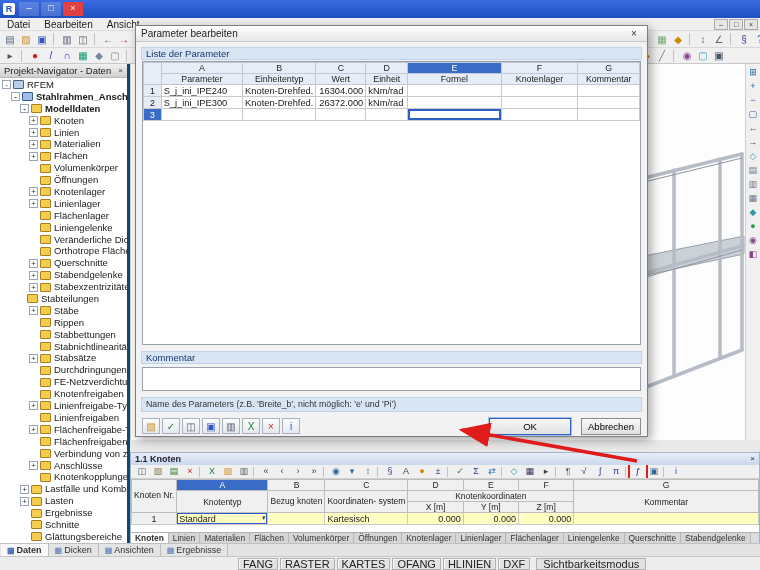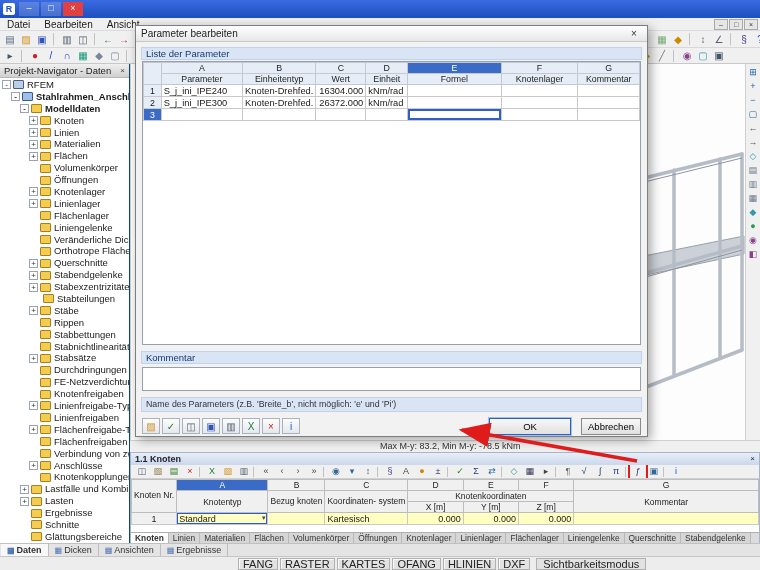--- a/index.html
+++ b/index.html
@@ -20,21 +20,21 @@
 .mdi{margin-left:auto;display:flex;gap:1px;padding-right:2px}
 .mdibtn{width:14px;height:11px;border:1px solid #aaa;background:#e6e6e6;font-size:7px;line-height:9px;text-align:center;color:#333}
 
 
 #tb1{position:absolute;top:31px;left:0;right:0;height:17px;background:#f0f0f0;border-bottom:1px solid #d8d8d8;display:flex;align-items:center;padding:0 2px;overflow:hidden}
 #tb2{position:absolute;top:48px;left:0;right:0;height:16px;background:#f0f0f0;border-bottom:1px solid #c8c8c8;display:flex;align-items:center;padding:0 2px;overflow:hidden}
 .ticon{width:16px;height:15px;font-size:10px;line-height:15px;text-align:center;flex:0 0 auto}
 .tsep{width:6px;height:12px;border-left:1px solid #c2c2c2;margin-left:3px;flex:0 0 auto}
 
 
-#navigator{position:absolute;left:0;top:64px;width:130px;height:479px;background:#fff;border-right:1px solid #0c4a6e;display:flex;flex-direction:column}
+#navigator{position:absolute;left:0;top:64px;width:130px;height:479px;background:#fff;border-right:3px solid #0c4a6e;display:flex;flex-direction:column}
 #navheader{height:14px;background:linear-gradient(#f0f0f0,#d0d0d0);border-bottom:1px solid #b8b8b8;font-size:9.5px;line-height:14px;padding:0 4px;color:#222;display:flex;flex:0 0 auto}
 #navheader .x{margin-left:auto;font-size:8px;color:#444}
 #tree{flex:1;overflow:hidden;padding-top:1px}
 .tree-row{height:11.9px;line-height:11.9px;display:flex;align-items:center;white-space:nowrap;font-size:9.5px}
 .tree-row.bold{font-weight:bold}
 .exp{width:9px;height:9px;flex:0 0 9px;border:1px solid #9aa4b8;background:#fff;font-size:8px;line-height:7px;text-align:center;color:#333;margin-right:2px}
 .expsp{width:11px;flex:0 0 11px}
 .tico{width:11px;height:9px;flex:0 0 11px;margin-right:3px;background:#f4cd4e;border:1px solid #a87e20;border-radius:1px}
 .tico.pc{background:#b9cfe8;border-color:#4a6080}
 .tico.model{background:#9fc0e8;border-color:#3a5a90}
@@ -264,23 +264,20 @@
       <span class="ricon" style="color: rgb(85, 85, 102);">→</span>
       <span class="ricon" style="color: rgb(51, 153, 170);">◇</span>
       <span class="ricon" style="color: rgb(102, 119, 136);">▤</span>
       <span class="ricon" style="color: rgb(102, 119, 136);">▥</span>
       <span class="ricon" style="color: rgb(102, 119, 136);">▦</span>
       <span class="ricon" style="color: rgb(51, 153, 170);">◆</span>
       <span class="ricon" style="color: rgb(42, 157, 74);">●</span>
       <span class="ricon" style="color: rgb(136, 68, 136);">◉</span>
       <span class="ricon" style="color: rgb(136, 68, 136);">◧</span>
     </div>
-  <div id="viewstrip">
-    <span>Max M-y: 83.2, Min M-y: -78.5 kNm</span>
-  </div>
 
   <div id="navigator">
     <div id="navheader">
       <span>Projekt-Navigator - Daten</span>
       <span class="x">×</span>
     </div>
     <div id="tree">
         <div class="tree-row" style="padding-left: 2px;">
           <span class="exp">-</span>
           <span class="tico pc"></span>
@@ -364,21 +361,21 @@
         <div class="tree-row" style="padding-left: 29px;">
           <span class="exp">+</span>
           <span class="tico folder"></span>
           <span class="tlabel">Stabendgelenke</span>
         </div>
         <div class="tree-row" style="padding-left: 29px;">
           <span class="exp">+</span>
           <span class="tico folder"></span>
           <span class="tlabel">Stabexzentrizitäten</span>
         </div>
-        <div class="tree-row" style="padding-left: 16px; margin-left: 16px;">
+        <div class="tree-row" style="padding-left: 16px;">
           <span class="expsp"></span>
           <span class="tico folder"></span>
           <span class="tlabel">Stabteilungen</span>
         </div>
         <div class="tree-row" style="padding-left: 29px;">
           <span class="exp">+</span>
           <span class="tico folder"></span>
           <span class="tlabel">Stäbe</span>
         </div>
         <div class="tree-row" style="padding-left: 29px;">

